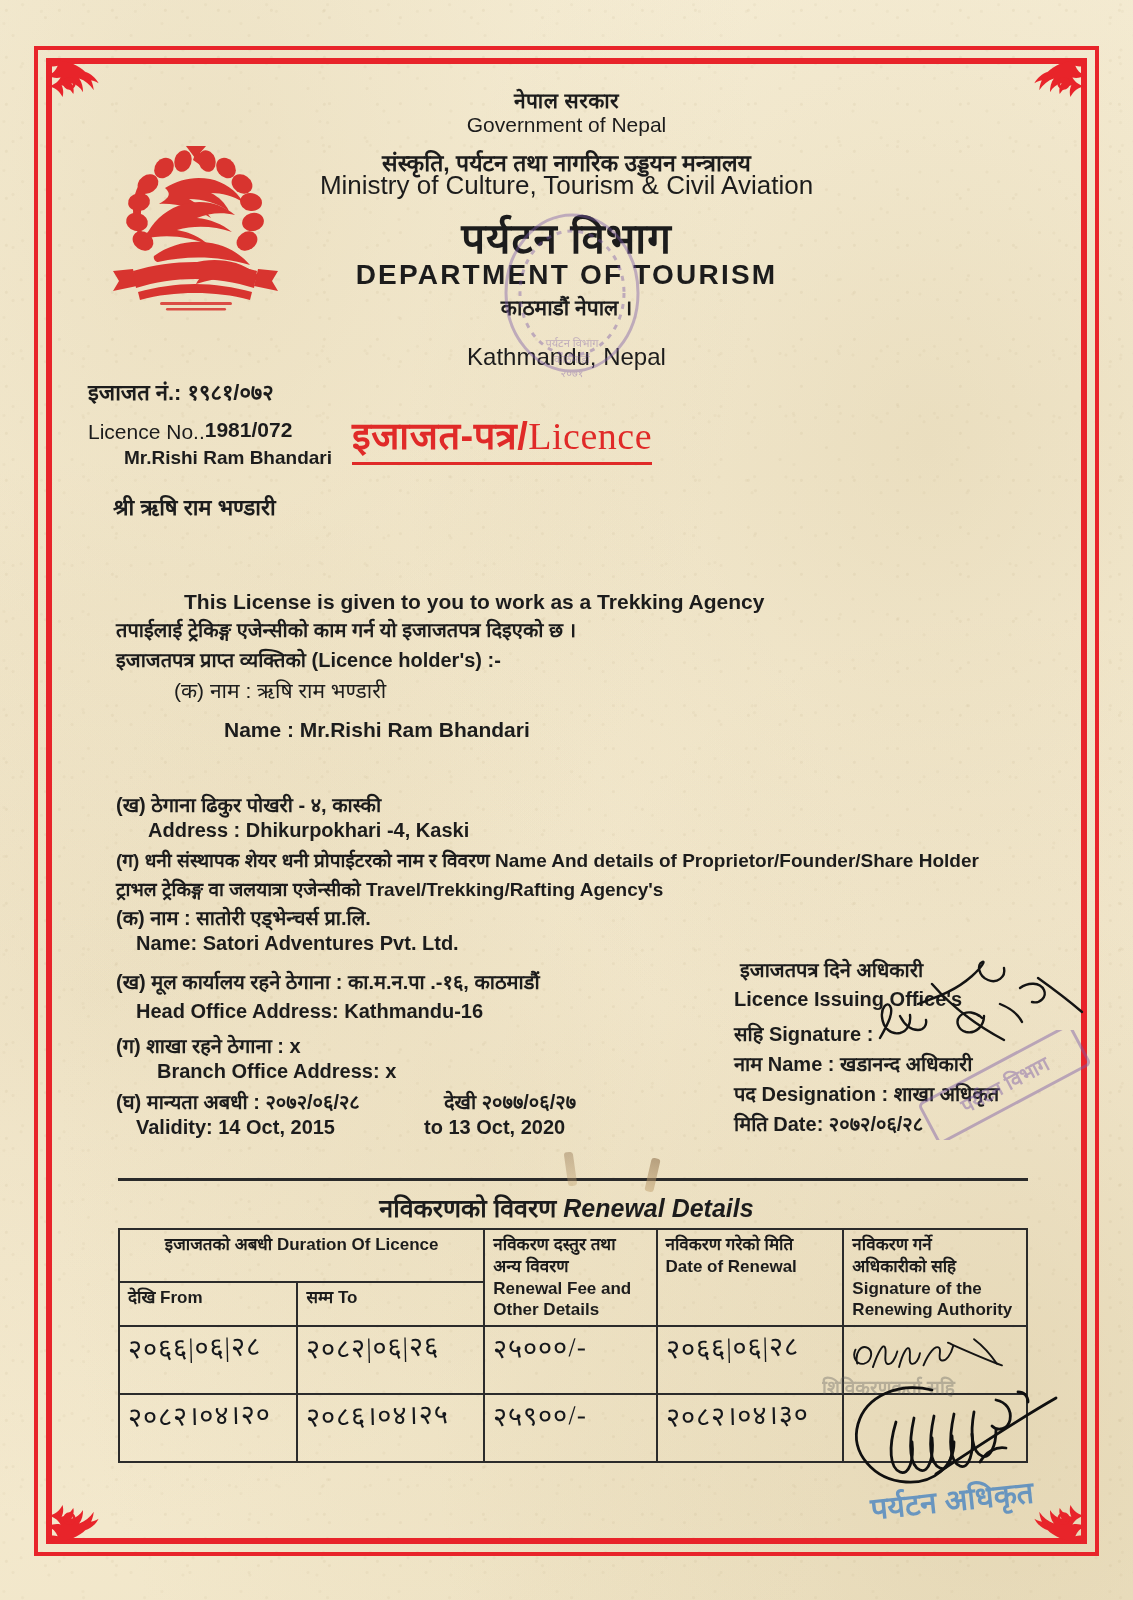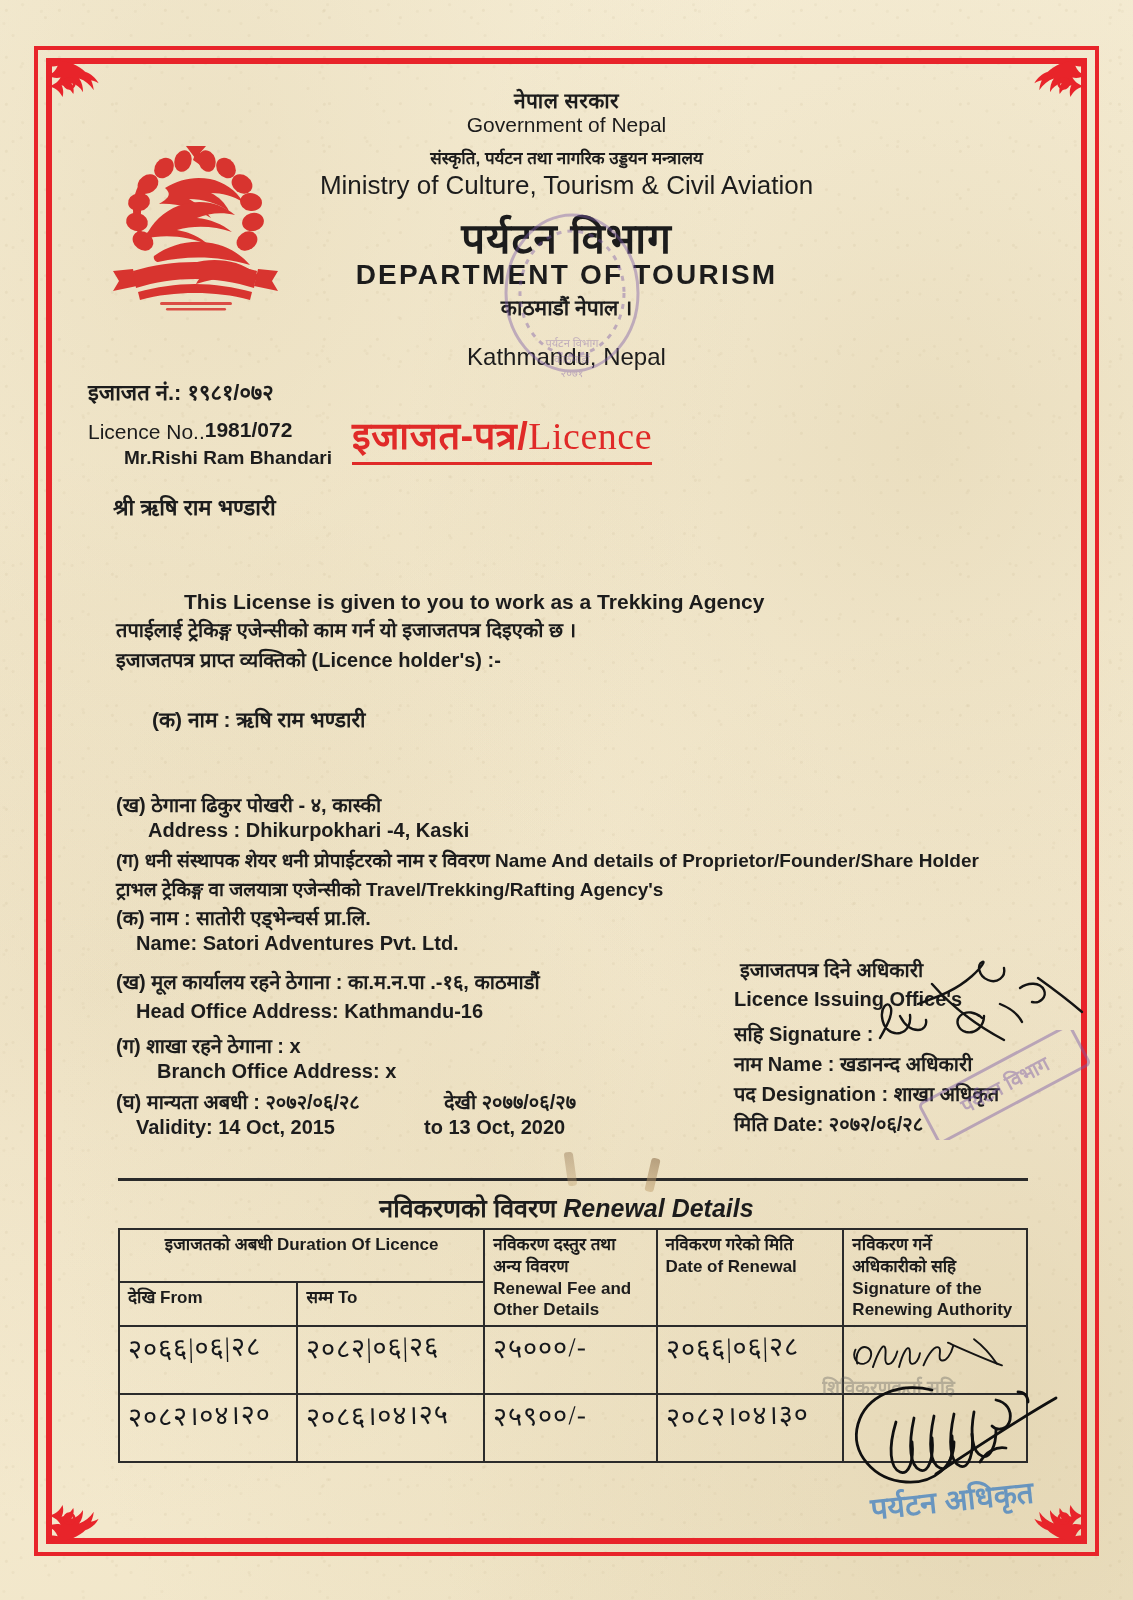--- a/index.html
+++ b/index.html
@@ -57,21 +57,21 @@
   
   #content{position:absolute;left:0;top:0;width:1133px;height:1152px;}
 
   .emblem{position:absolute;left:108px;top:140px;width:175px;height:188px;}
   .emblem svg{width:100%;height:100%;}
 
   .hdr{position:absolute;left:0;right:0;text-align:center;color:#1c1c1c;}
   .np{font-weight:700;}
   .h-gov-np{top:86px;font-size:21px;letter-spacing:.4px;}
   .h-gov-en{top:113px;font-size:21px;}
-  .h-min-np{top:146px;font-size:17px;font-weight:700;}
+  .h-min-np{top:146px;font-size:23px;font-weight:700;}
   .h-min-en{top:170px;font-size:26px;}
   .h-dept-np{top:208px;font-size:42px;font-weight:700;letter-spacing:1px;}
   .h-dept-en{top:259px;font-size:28px;font-weight:700;letter-spacing:2.2px;}
   .h-city-np{top:293px;font-size:21px;font-weight:700;}
   .h-city-en{top:322px;font-size:24px;margin-top:21px;}
 
   
   .stamp-purple{
     position:absolute;left:495px;top:205px;width:155px;height:175px;
     pointer-events:none;opacity:.42;
@@ -89,21 +89,21 @@
     font-size:38px;font-weight:700;color:#e02a28;
     border-bottom:3px solid #e02a28;padding-bottom:2px;
     letter-spacing:.5px;white-space:nowrap;
   }
   .title-red .serif{font-family:"Liberation Serif", serif;font-weight:400;}
 
   .body-line{position:absolute;color:#1c1c1c;white-space:nowrap;}
   .l1{left:184px;top:590px;font-size:21px;font-weight:700;}
   .l2{left:116px;top:616px;font-size:20px;font-weight:700;}
   .l3{left:116px;top:646px;font-size:20px;font-weight:700;}
-  .l4{left:152px;top:676px;font-size:21px;font-weight:700;margin-top:29px;}
+  .l4{left:174px;top:676px;font-size:21px;font-weight:400;}
   .l5{left:224px;top:718px;font-size:21px;font-weight:700;}
 
   .l6{left:116px;top:791px;font-size:20px;font-weight:700;}
   .l7{left:148px;top:819px;font-size:20px;font-weight:700;}
   .l8{left:116px;top:847px;font-size:19px;font-weight:700;}
   .l9{left:116px;top:876px;font-size:19px;font-weight:700;}
   .l10{left:116px;top:904px;font-size:20px;font-weight:700;}
   .l11{left:136px;top:932px;font-size:20px;font-weight:700;}
   .l12{left:116px;top:968px;font-size:20px;font-weight:700;}
   .l13{left:136px;top:1000px;font-size:20px;font-weight:700;}
@@ -269,20 +269,21 @@
     <div class="lic-no-en"><span>Licence No..</span><span class="lic-no-val">1981/072</span></div>
     <div class="lic-holder-top">Mr.Rishi Ram Bhandari</div>
     <div class="lic-holder-np np">श्री ऋषि राम भण्डारी</div>
 
     <div class="title-red"><span class="np">इजाजत-पत्र/</span><span class="serif">Licence</span></div>
 
     <div class="body-line l1">This License is given to you to work as a Trekking Agency</div>
     <div class="body-line l2 np">तपाईलाई ट्रेकिङ्ग एजेन्सीको काम गर्न यो इजाजतपत्र दिइएको छ ।</div>
     <div class="body-line l3"><span class="np">इजाजतपत्र प्राप्त व्यक्तिको </span><span>(Licence holder's) :-</span></div>
     <div class="body-line l4 np">(क) नाम : ऋषि राम भण्डारी</div>
+    <div class="body-line l5">Name : Mr.Rishi Ram Bhandari</div>
 
     <div class="body-line l6 np">(ख) ठेगाना ढिकुर पोखरी  - ४, कास्की</div>
     <div class="body-line l7">Address : Dhikurpokhari  -4, Kaski</div>
     <div class="body-line l8"><span class="np">(ग) धनी संस्थापक शेयर धनी प्रोपाईटरको नाम र विवरण </span><span>Name And details of Proprietor/Founder/Share Holder</span></div>
     <div class="body-line l9"><span class="np">ट्राभल ट्रेकिङ्ग वा जलयात्रा एजेन्सीको </span><span>Travel/Trekking/Rafting Agency's</span></div>
     <div class="body-line l10 np">(क) नाम : सातोरी एड्भेन्चर्स प्रा.लि.</div>
     <div class="body-line l11">Name: Satori Adventures Pvt. Ltd.</div>
     <div class="body-line l12 np">(ख) मूल कार्यालय रहने ठेगाना : का.म.न.पा .-१६, काठमाडौं</div>
     <div class="body-line l13">Head Office Address: Kathmandu-16</div>
     <div class="body-line l14 np">(ग) शाखा रहने ठेगाना : x</div>

